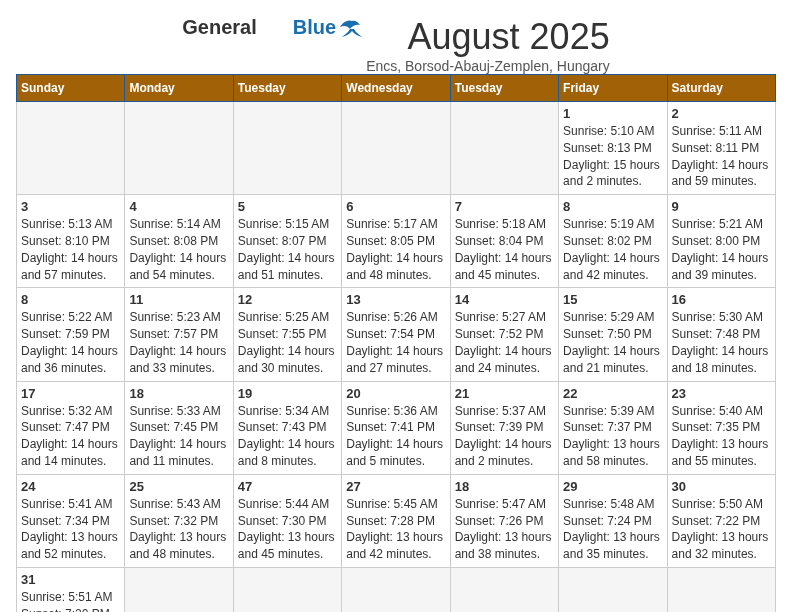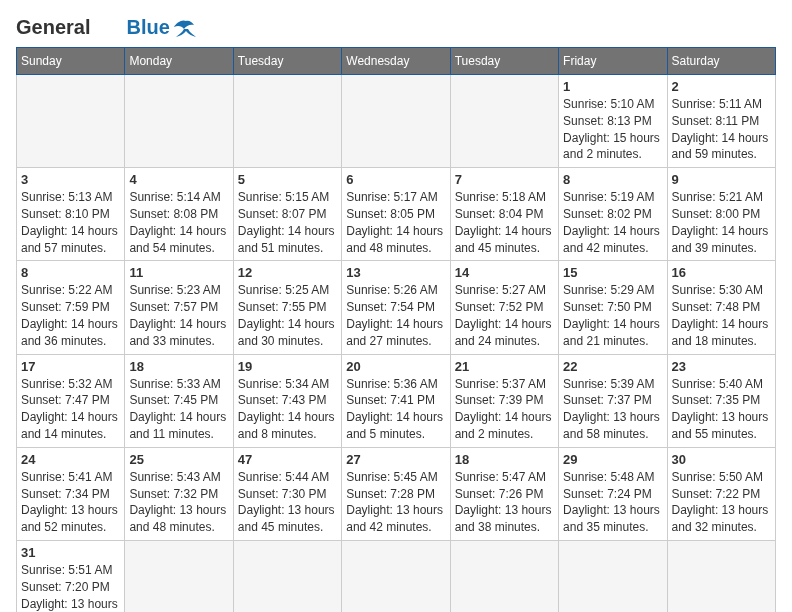--- a/index.html
+++ b/index.html
@@ -5,23 +5,22 @@
     * { box-sizing: border-box; margin: 0; padding: 0; }
     body {
       font-family: Arial, sans-serif;
       background: #fff;
       width: 792px;
       min-height: 612px;
       padding: 16px;
     }
     .header-area {
       display: flex;
-      justify-content: flex-start;
+      justify-content: center;
       align-items: flex-start;
-      margin-bottom: 8px;
     }
     .logo {
       display: flex;
       flex-direction: column;
       align-items: flex-start;
     }
     .logo-text {
       display: flex;
       align-items: flex-end;
       font-size: 20px;
@@ -45,25 +44,25 @@
     .subtitle {
       font-size: 14px;
       color: #555;
     }
     .calendar {
       width: 100%;
       border-collapse: collapse;
       font-size: 11px;
     }
     .calendar th {
-      background: #737373;
+      background: #a16207;
       color: #fff;
       padding: 6px 4px;
       text-align: left;
-      font-weight: normal;
+      font-weight: bold;
       font-size: 12px;
       border: 1px solid #1a5a9a;
     }
     .calendar td {
       border: 1px solid #ccc;
       vertical-align: top;
       padding: 4px;
       width: calc(100% / 7);
       min-height: 80px;
       background: #fff;
@@ -94,20 +93,24 @@
   <div class="logo">
     <div class="logo-text">
       <span class="logo-general">General</span>
       <span class="logo-blue">Blue</span>
       <svg class="logo-bird" viewBox="0 0 28 22">
         <path d="M14 4 C10 2, 4 6, 2 10 C6 8, 10 9, 12 12 C14 9, 18 7, 22 8 C20 5, 17 3, 14 4Z" fill="#1a6faf"></path>
         <path d="M12 12 C10 16, 6 18, 4 20 C8 19, 12 17, 14 14 C16 17, 20 19, 24 20 C22 18, 18 16, 16 12Z" fill="#1a6faf"></path>
       </svg>
     </div>
   </div>
+  <div class="title-area">
+    <div class="month-title">August 2025</div>
+    <div class="subtitle">Encs, Borsod-Abauj-Zemplen, Hungary</div>
+  </div>
 </div>
 
 <table class="calendar">
   <thead>
     <tr>
     <th>Sunday</th>
         <th>Monday</th>
         <th>Tuesday</th>
         <th>Wednesday</th>
         <th>Tuesday</th>

